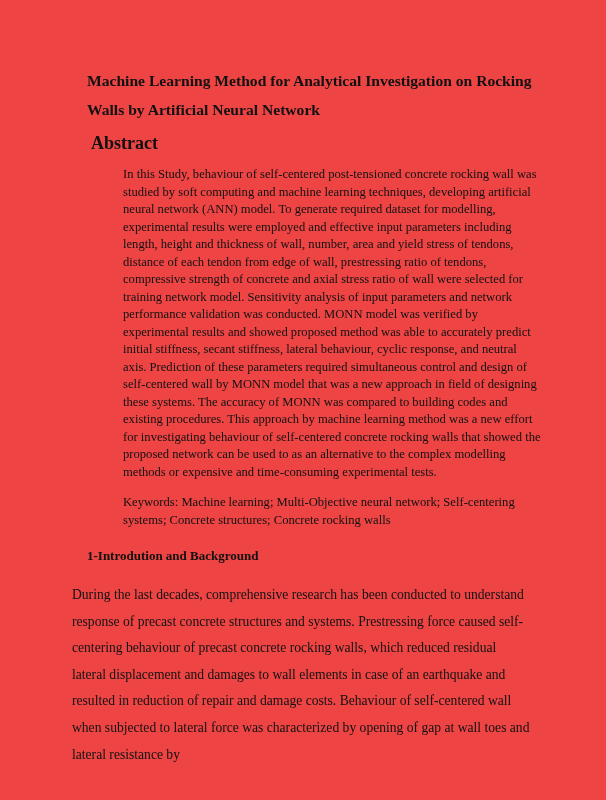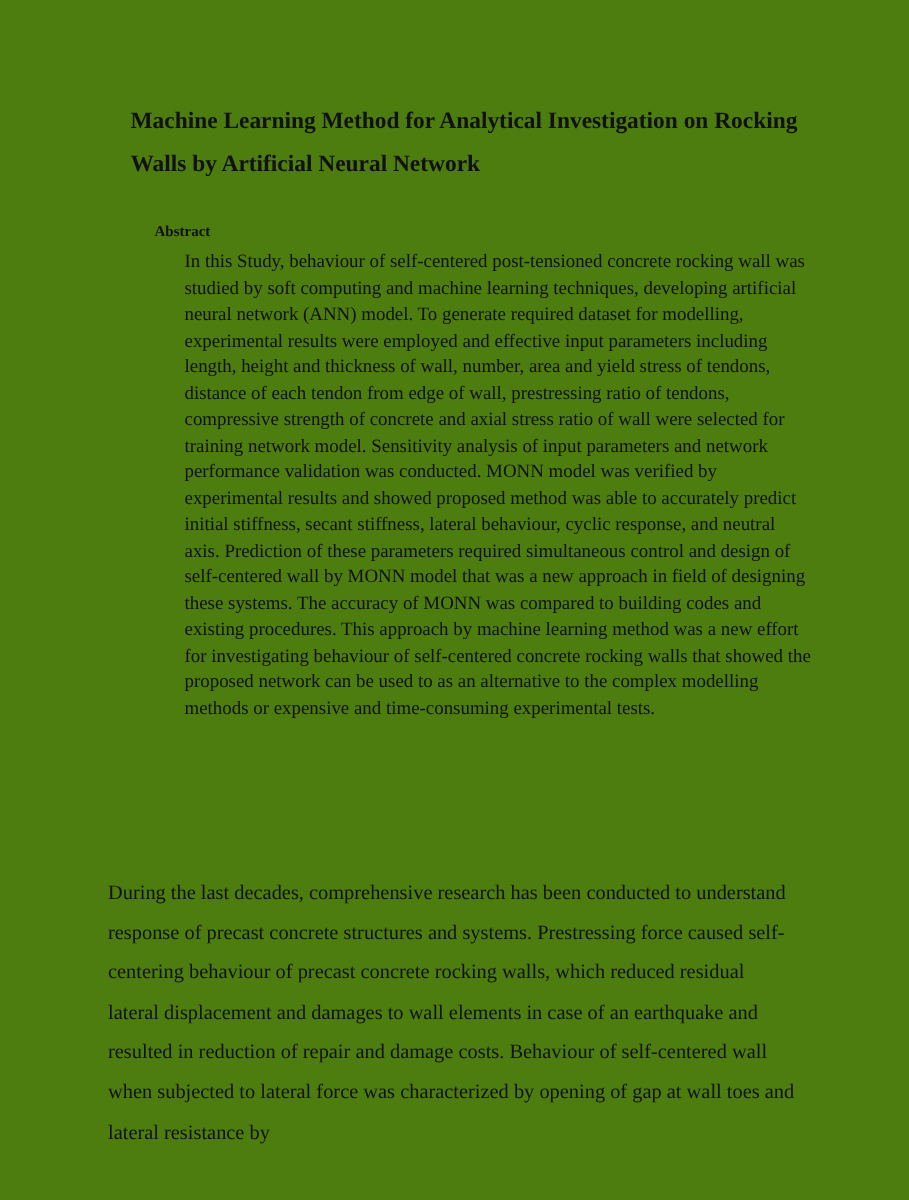--- a/index.html
+++ b/index.html
@@ -1,27 +1,27 @@
 <!DOCTYPE html>
 <html><head>
   <meta charset="utf-8">
   <style>
     html, body { margin: 0; padding: 0; background: #ffffff; }
     body {
       width: 606px; height: 800px; overflow: hidden; position: relative;
       font-family: "Liberation Serif", "DejaVu Serif", serif; color: #111111;
     }
-    .page { position: absolute; left: 0; top: 0; width: 606px; height: 800px; background: #4d7c0f; }
+    .page { position: absolute; left: 0; top: 0; width: 606px; height: 800px; background: #ef4444; }
     .title {
       position: absolute; left: 87px; top: 66px; width: 460px;
       font-weight: bold; font-size: 15.6px; line-height: 29px; margin: 0;
     }
     .abstract-heading {
       position: absolute; left: 87px; top: 130px;
-      font-weight: bold; font-size: 10px; line-height: 18px; margin: 16px;
+      font-weight: bold; font-size: 18px; line-height: 18px; margin: 4px;
     }
     .abstract-body {
       position: absolute; left: 123px; top: 166px; width: 418px;
       font-size: 12.6px; line-height: 17.5px; margin: 0;
     }
     .keywords {
       position: absolute; left: 123px; top: 494px; width: 418px;
       font-size: 12.6px; line-height: 17.5px; margin: 0;
     }
     .section-heading {
@@ -33,14 +33,16 @@
       font-size: 13.6px; line-height: 26.6px; margin: 0;
     }
   </style>
 </head>
 <body>
 
 <div class="page">
   <h1 class="title">Machine Learning Method for Analytical Investigation on Rocking Walls by Artificial Neural Network</h1>
   <h2 class="abstract-heading">Abstract</h2>
   <p class="abstract-body">In this Study, behaviour of self-centered post-tensioned concrete rocking wall was studied by soft computing and machine learning techniques, developing artificial neural network (ANN) model. To generate required dataset for modelling, experimental results were employed and effective input parameters including length, height and thickness of wall, number, area and yield stress of tendons, distance of each tendon from edge of wall, prestressing ratio of tendons, compressive strength of concrete and axial stress ratio of wall were selected for training network model. Sensitivity analysis of input parameters and network performance validation was conducted. MONN model was verified by experimental results and showed proposed method was able to accurately predict initial stiffness, secant stiffness, lateral behaviour, cyclic response, and neutral axis. Prediction of these parameters required simultaneous control and design of self-centered wall by MONN model that was a new approach in field of designing these systems. The accuracy of MONN was compared to building codes and existing procedures. This approach by machine learning method was a new effort for investigating behaviour of self-centered concrete rocking walls that showed the proposed network can be used to as an alternative to the complex modelling methods or expensive and time-consuming experimental tests.</p>
+  <p class="keywords">Keywords: Machine learning; Multi-Objective neural network; Self-centering systems; Concrete structures; Concrete rocking walls</p>
+  <h2 class="section-heading">1-Introdution and Background</h2>
   <p class="intro-body">During the last decades, comprehensive research has been conducted to understand response of precast concrete structures and systems. Prestressing force caused self-centering behaviour of precast concrete rocking walls, which reduced residual lateral displacement and damages to wall elements in case of an earthquake and resulted in reduction of repair and damage costs. Behaviour of self-centered wall when subjected to lateral force was characterized by opening of gap at wall toes and lateral resistance by</p>
 </div>
 
 </body></html>

